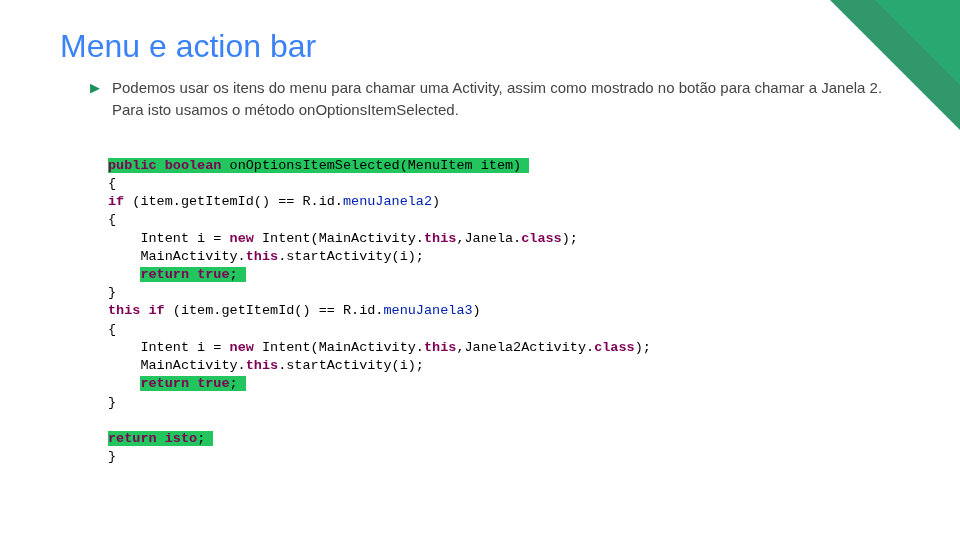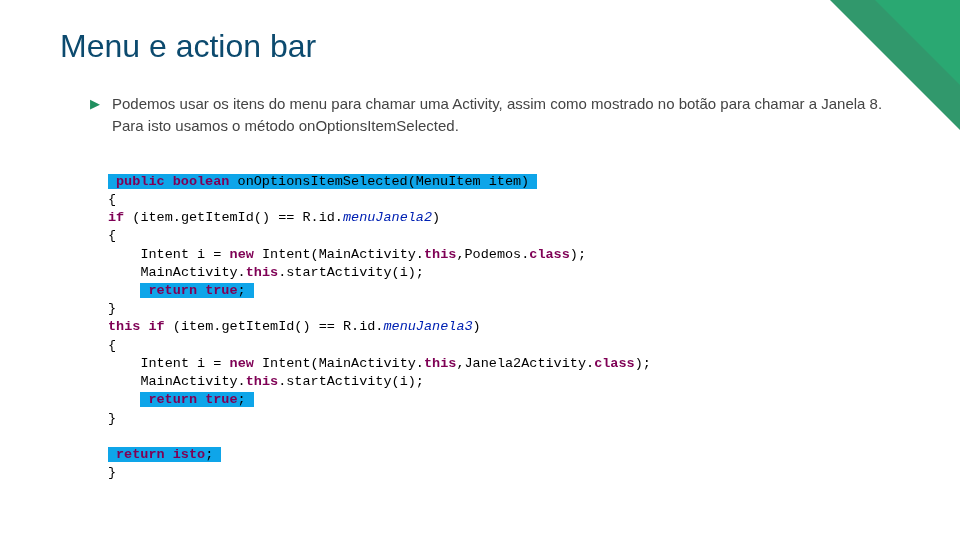--- a/index.html
+++ b/index.html
@@ -21,24 +21,24 @@
     opacity: 0.92;
   }
   .corner2 {
     position: absolute;
     top: 0; right: 0;
     width: 0; height: 0;
     border-left: 85px solid transparent;
     border-top: 85px solid #2aa872;
   }
   h1 {
-    color: #0c4a6e;
+    color: #3b82f6;
     font-weight: 400;
     font-size: 32px;
-    margin-bottom: 28px;
+    margin-bottom: 12px;
   }
   .bullet-row {
     display: flex;
     align-items: flex-start;
     margin-left: 30px;
     margin-bottom: 18px;
     font-size: 15px;
     color: #444;
     line-height: 1.45;
   }
@@ -51,42 +51,42 @@
   }
   .code {
     margin-left: 48px;
     font-family: Consolas, "Courier New", monospace;
     font-size: 13.5px;
     line-height: 1.35;
     color: #000;
     white-space: pre;
   }
   .kw { color: #7f0055; font-weight: bold; }
-  .st { color: #0021b3; font-style: italic; }
-  .hl { background: #0ea5e9; padding-left: 8px; }
+  .st { color: #0021b3; }
+  .hl { background: #22c55e; }
 </style>
 </head>
 <body>
 
 <div class="corner"></div>
 <div class="corner2"></div>
 
 <h1>Menu e action bar</h1>
 
 <div class="bullet-row">
   <span class="bullet">▶</span>
-  <span>Podemos usar os itens do menu para chamar uma Activity, assim como mostrado no botão para chamar a Janela 8. Para isto usamos o método onOptionsItemSelected.</span>
+  <span>Podemos usar os itens do menu para chamar uma Activity, assim como mostrado no botão para chamar a Janela 2. Para isto usamos o método onOptionsItemSelected.</span>
 </div>
 
 <div class="code">
 <span class="hl"><span class="kw">public</span><span> </span><span class="kw">boolean</span><span> onOptionsItemSelected(MenuItem item) </span></span>
 <span>{</span>
 <span class="kw">if</span><span> (item.getItemId() == R.id.</span><span class="st">menuJanela2</span><span>)</span>
 <span>{</span>
-<span>    Intent i = </span><span class="kw">new</span><span> Intent(MainActivity.</span><span class="kw">this</span><span>,Podemos.</span><span class="kw">class</span><span>);</span>
+<span>    Intent i = </span><span class="kw">new</span><span> Intent(MainActivity.</span><span class="kw">this</span><span>,Janela.</span><span class="kw">class</span><span>);</span>
 <span>    MainActivity.</span><span class="kw">this</span><span>.startActivity(i);</span>
 <span>    </span><span class="hl"><span class="kw">return</span><span> </span><span class="kw">true</span><span>; </span></span>
 <span>}</span>
 <span class="kw">this</span><span> </span><span class="kw">if</span><span> (item.getItemId() == R.id.</span><span class="st">menuJanela3</span><span>)</span>
 <span>{</span>
 <span>    Intent i = </span><span class="kw">new</span><span> Intent(MainActivity.</span><span class="kw">this</span><span>,Janela2Activity.</span><span class="kw">class</span><span>);</span>
 <span>    MainActivity.</span><span class="kw">this</span><span>.startActivity(i);</span>
 <span>    </span><span class="hl"><span class="kw">return</span><span> </span><span class="kw">true</span><span>; </span></span>
 <span>}</span>
 <span></span>

